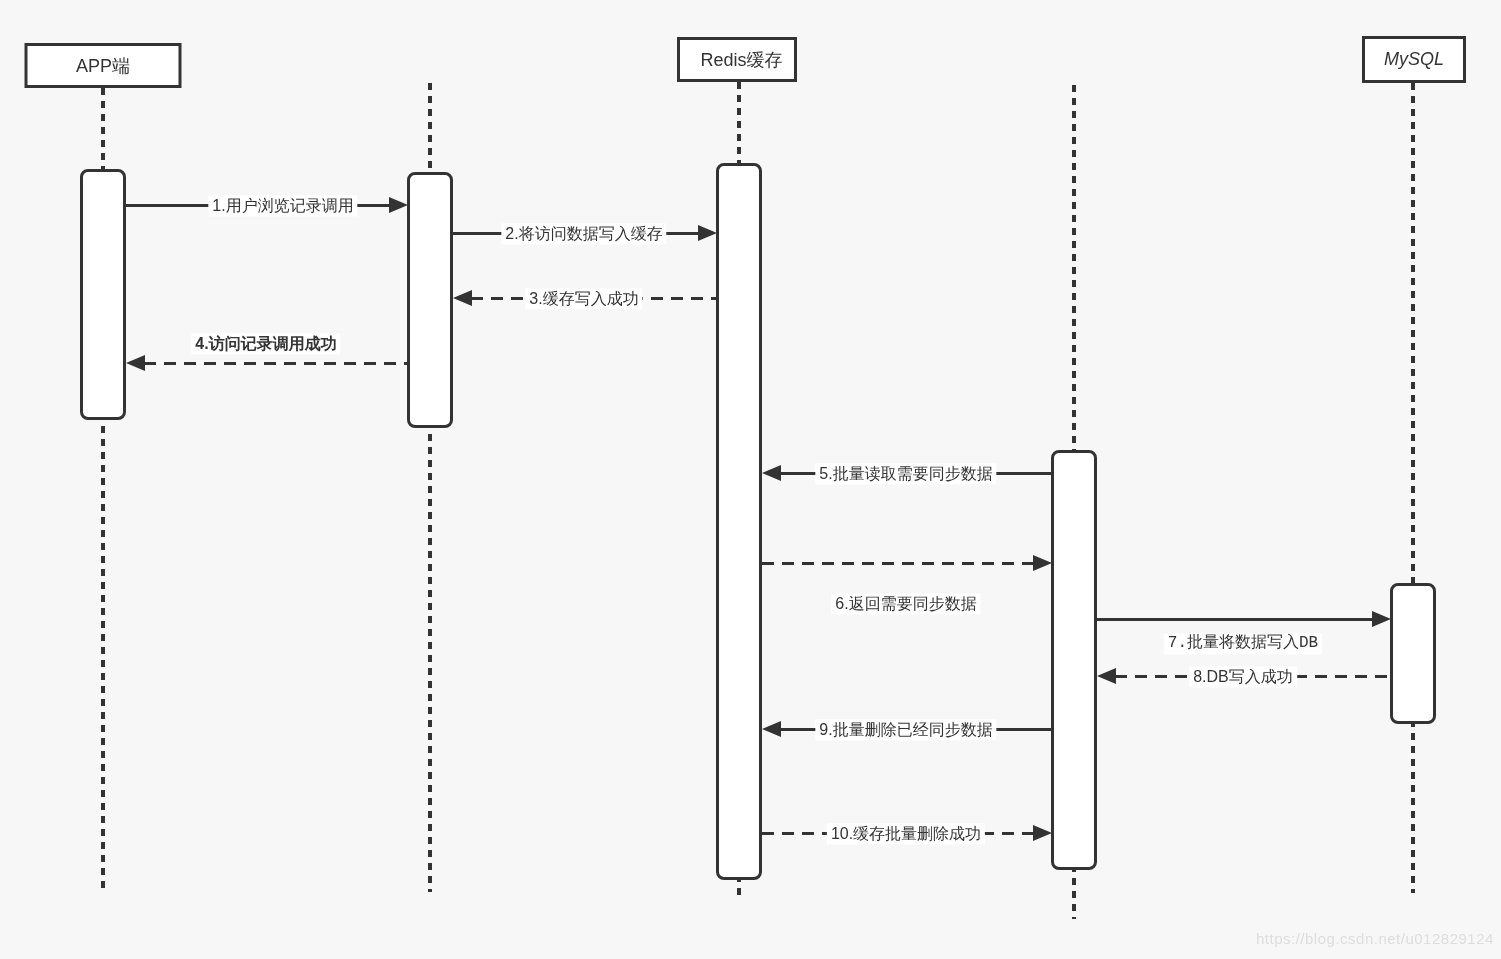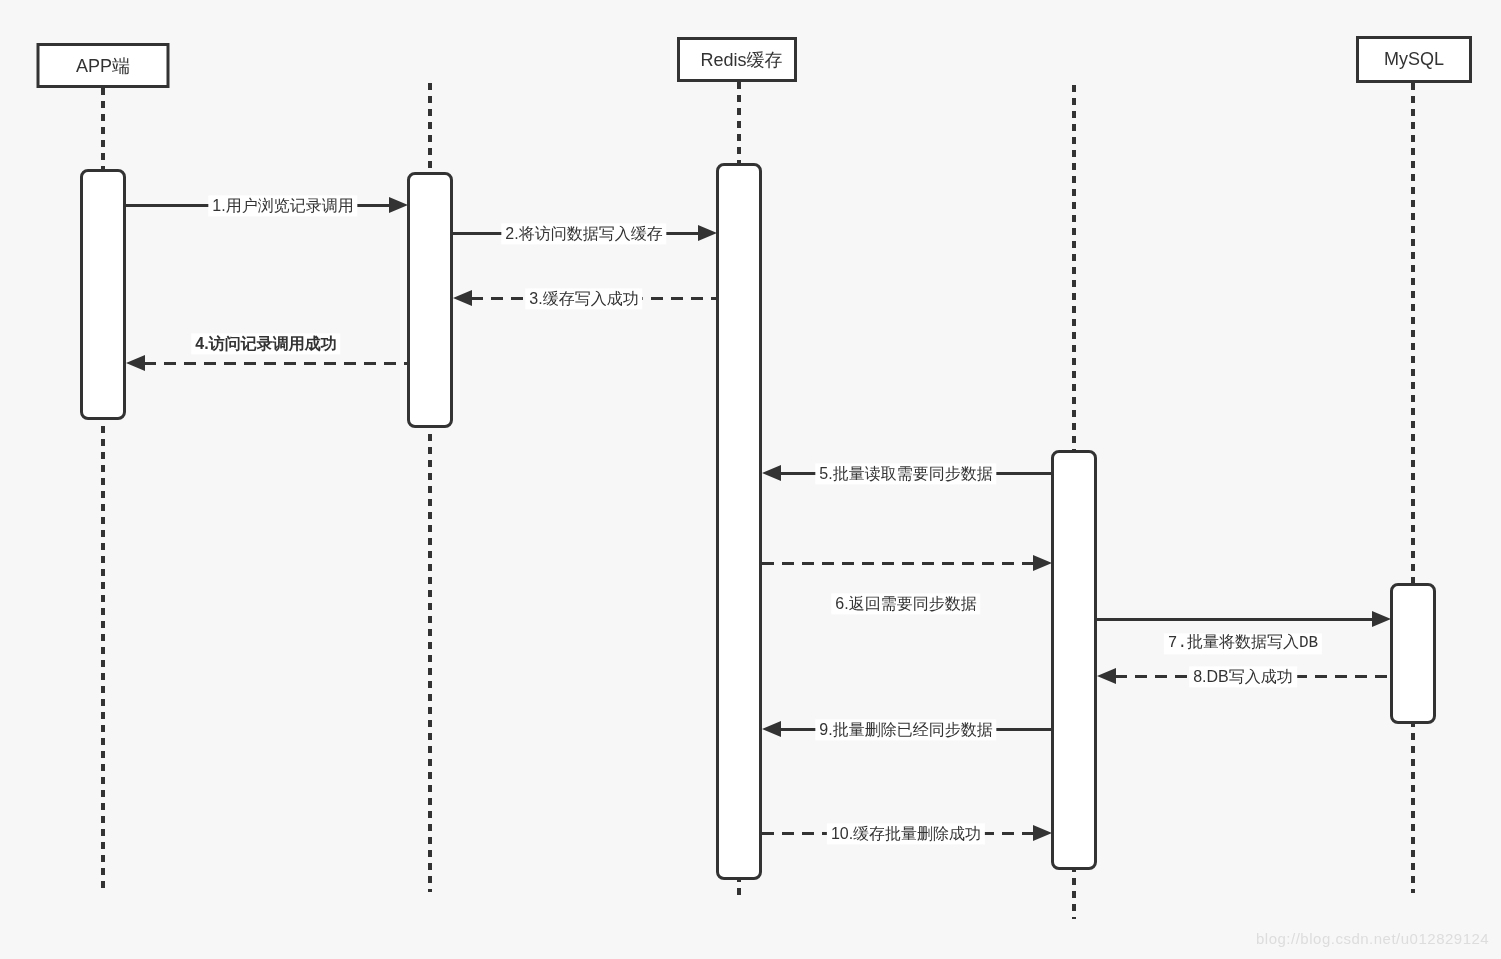--- a/index.html
+++ b/index.html
@@ -47,27 +47,27 @@
 <body>
 
 <div class="stage">
 
   <div class="lifeline" style="left:101px;top:88px;height:801px;"></div>
   <div class="lifeline" style="left:428px;top:83px;height:809px;"></div>
   <div class="lifeline" style="left:737px;top:82px;height:813px;"></div>
   <div class="lifeline" style="left:1072px;top:85px;height:834px;"></div>
   <div class="lifeline" style="left:1411px;top:83px;height:810px;"></div>
 
-  <div class="participant" style="left:103px;top:43px;width:133px;height:45px;">
+  <div class="participant" style="left:103px;top:43px;width:157px;height:45px;">
       <span>APP端</span>
     </div>
   <div class="participant" style="left:737px;top:37px;width:120px;height:45px;padding-left:9px;">
       <span>Redis缓存</span>
     </div>
-  <div class="participant" style="left:1414px;top:36px;width:116px;height:47px;">
+  <div class="participant" style="left:1414px;top:36px;width:104px;height:47px;font-style:italic;">
       <span>MySQL</span>
     </div>
 
   <div class="activation" style="left:80px;top:169px;height:251px;"></div>
   <div class="activation" style="left:407px;top:172px;height:256px;"></div>
   <div class="activation" style="left:716px;top:163px;height:717px;"></div>
   <div class="activation" style="left:1051px;top:450px;height:420px;"></div>
   <div class="activation" style="left:1390px;top:583px;height:141px;"></div>
 
   <div class="msg-line solid" style="left:126px;top:204px;width:263px;"></div>
@@ -103,15 +103,15 @@
   <div class="msg-label" style="left:1243px;top:677px;">8.DB写入成功</div>
 
   <div class="arrow left" style="left:762px;top:721px;"></div>
   <div class="msg-line solid" style="left:780px;top:728px;width:271px;"></div>
   <div class="msg-label" style="left:906px;top:730px;">9.批量删除已经同步数据</div>
 
   <div class="msg-line dashed" style="left:762px;top:832px;width:271px;"></div>
   <div class="arrow right" style="left:1033px;top:825px;"></div>
   <div class="msg-label" style="left:906px;top:834px;">10.缓存批量删除成功</div>
 
-  <div class="watermark">blog://blog.csdn.net/u012829124</div>
+  <div class="watermark">https://blog.csdn.net/u012829124</div>
 
 </div>
 
 </body></html>

